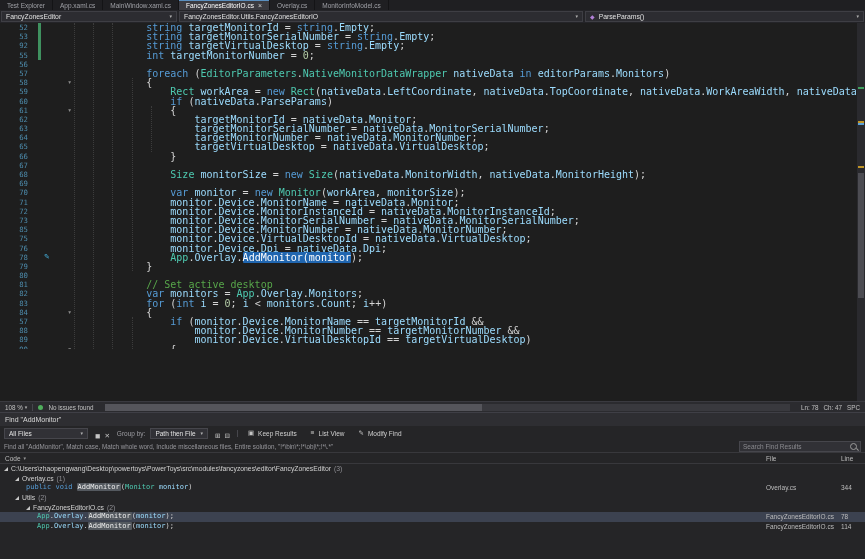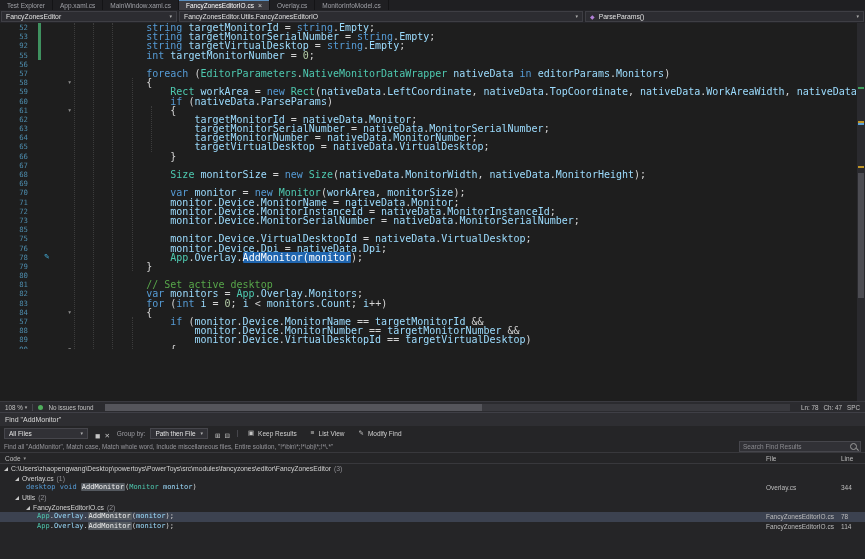--- a/index.html
+++ b/index.html
@@ -246,20 +246,21 @@
           <span class="ct"><span class="p">                </span><span class="i">monitor</span><span class="p">.</span><span class="i">Device</span><span class="p">.</span><span class="i">MonitorInstanceId</span><span class="p"> = </span><span class="i">nativeData</span><span class="p">.</span><span class="i">MonitorInstanceId</span><span class="p">;</span></span>
         </div>
         <div class="cl">
           <span class="ln">73</span>
           <span class="gut"></span>
           <span class="ct"><span class="p">                </span><span class="i">monitor</span><span class="p">.</span><span class="i">Device</span><span class="p">.</span><span class="i">MonitorSerialNumber</span><span class="p"> = </span><span class="i">nativeData</span><span class="p">.</span><span class="i">MonitorSerialNumber</span><span class="p">;</span></span>
         </div>
         <div class="cl">
           <span class="ln">85</span>
           <span class="gut"></span>
+          <span class="ct"><span class="p">                </span><span class="i">monitor</span><span class="p">.</span><span class="i">Device</span><span class="p">.</span><span class="i">MonitorNumber</span><span class="p"> = </span><span class="i">nativeData</span><span class="p">.</span><span class="i">MonitorNumber</span><span class="p">;</span></span>
         </div>
         <div class="cl">
           <span class="ln">75</span>
           <span class="gut"></span>
           <span class="ct"><span class="p">                </span><span class="i">monitor</span><span class="p">.</span><span class="i">Device</span><span class="p">.</span><span class="i">VirtualDesktopId</span><span class="p"> = </span><span class="i">nativeData</span><span class="p">.</span><span class="i">VirtualDesktop</span><span class="p">;</span></span>
         </div>
         <div class="cl">
           <span class="ln">76</span>
           <span class="gut"></span>
           <span class="ct"><span class="p">                </span><span class="i">monitor</span><span class="p">.</span><span class="i">Device</span><span class="p">.</span><span class="i">Dpi</span><span class="p"> = </span><span class="i">nativeData</span><span class="p">.</span><span class="i">Dpi</span><span class="p">;</span></span>
@@ -425,21 +426,21 @@
           <div class="rcontent" style="padding-left: 15px;">
             <span class="exp"></span>
             <span class="glabel">Overlay.cs</span>
             <span class="count">(1)</span>
           </div>
           <div class="rfile"></div>
           <div class="rline"></div>
         </div>
         <div class="rrow">
           <div class="rcontent" style="padding-left: 26px;">
-            <span class="rcode"><span class="k">desktop</span><span class="p"> </span><span class="k">void</span><span class="p"> </span><span class="h">AddMonitor</span><span class="p">(</span><span class="t">Monitor</span><span class="p"> </span><span class="i">monitor</span><span class="p">)</span></span>
+            <span class="rcode"><span class="k">public</span><span class="p"> </span><span class="k">void</span><span class="p"> </span><span class="h">AddMonitor</span><span class="p">(</span><span class="t">Monitor</span><span class="p"> </span><span class="i">monitor</span><span class="p">)</span></span>
           </div>
           <div class="rfile">Overlay.cs</div>
           <div class="rline">344</div>
         </div>
         <div class="rrow">
           <div class="rcontent" style="padding-left: 15px;">
             <span class="exp"></span>
             <span class="glabel">Utils</span>
             <span class="count">(2)</span>
           </div>

